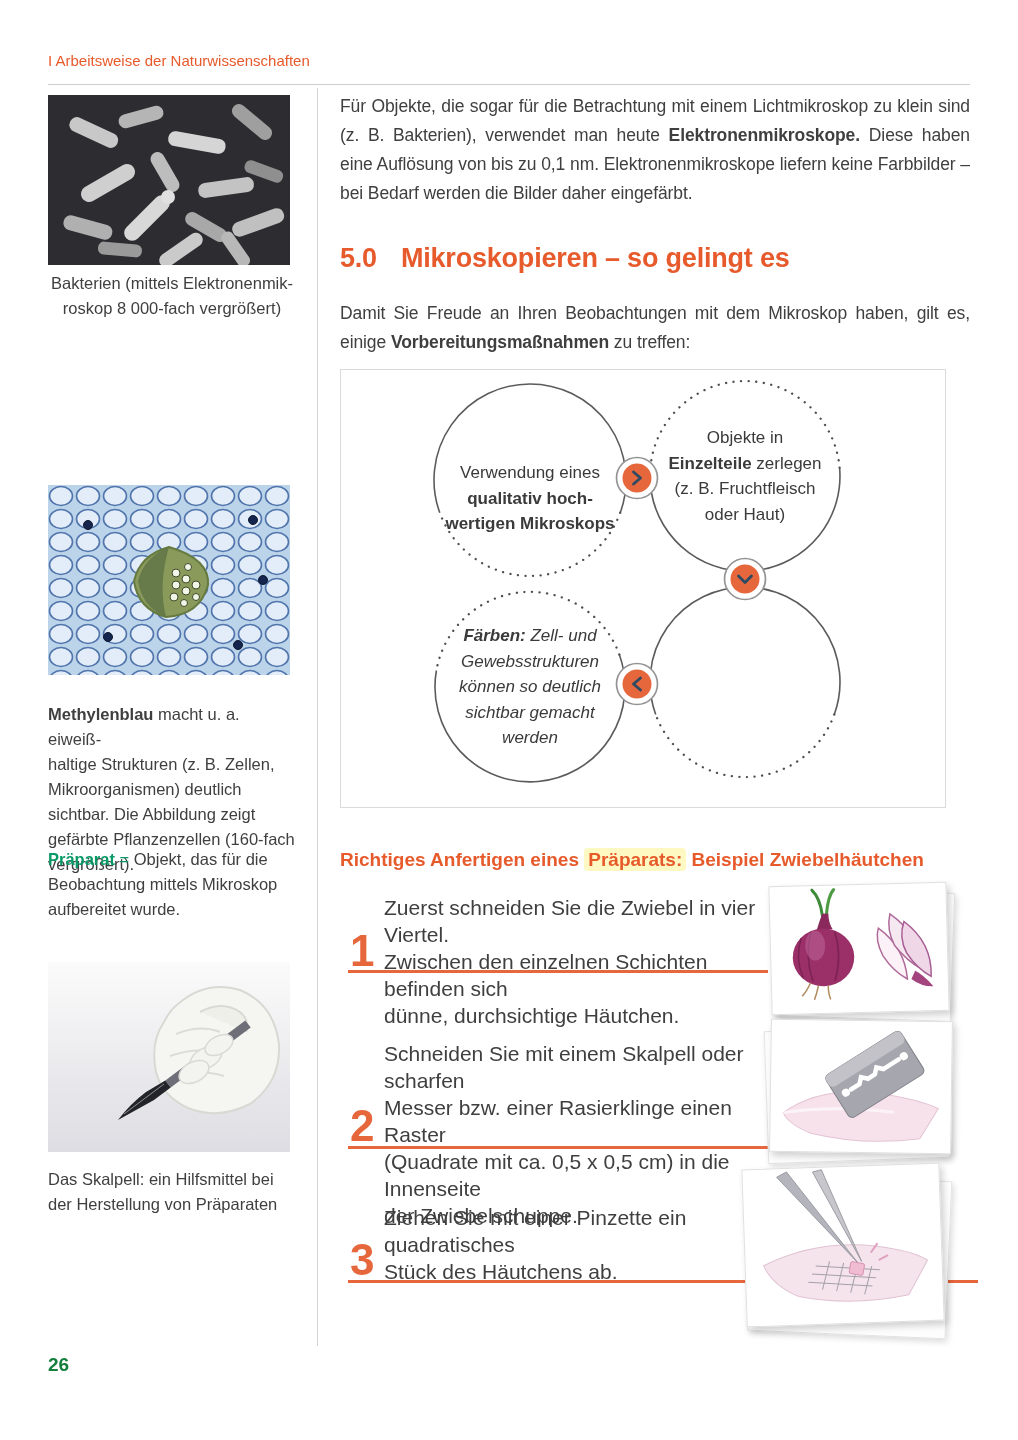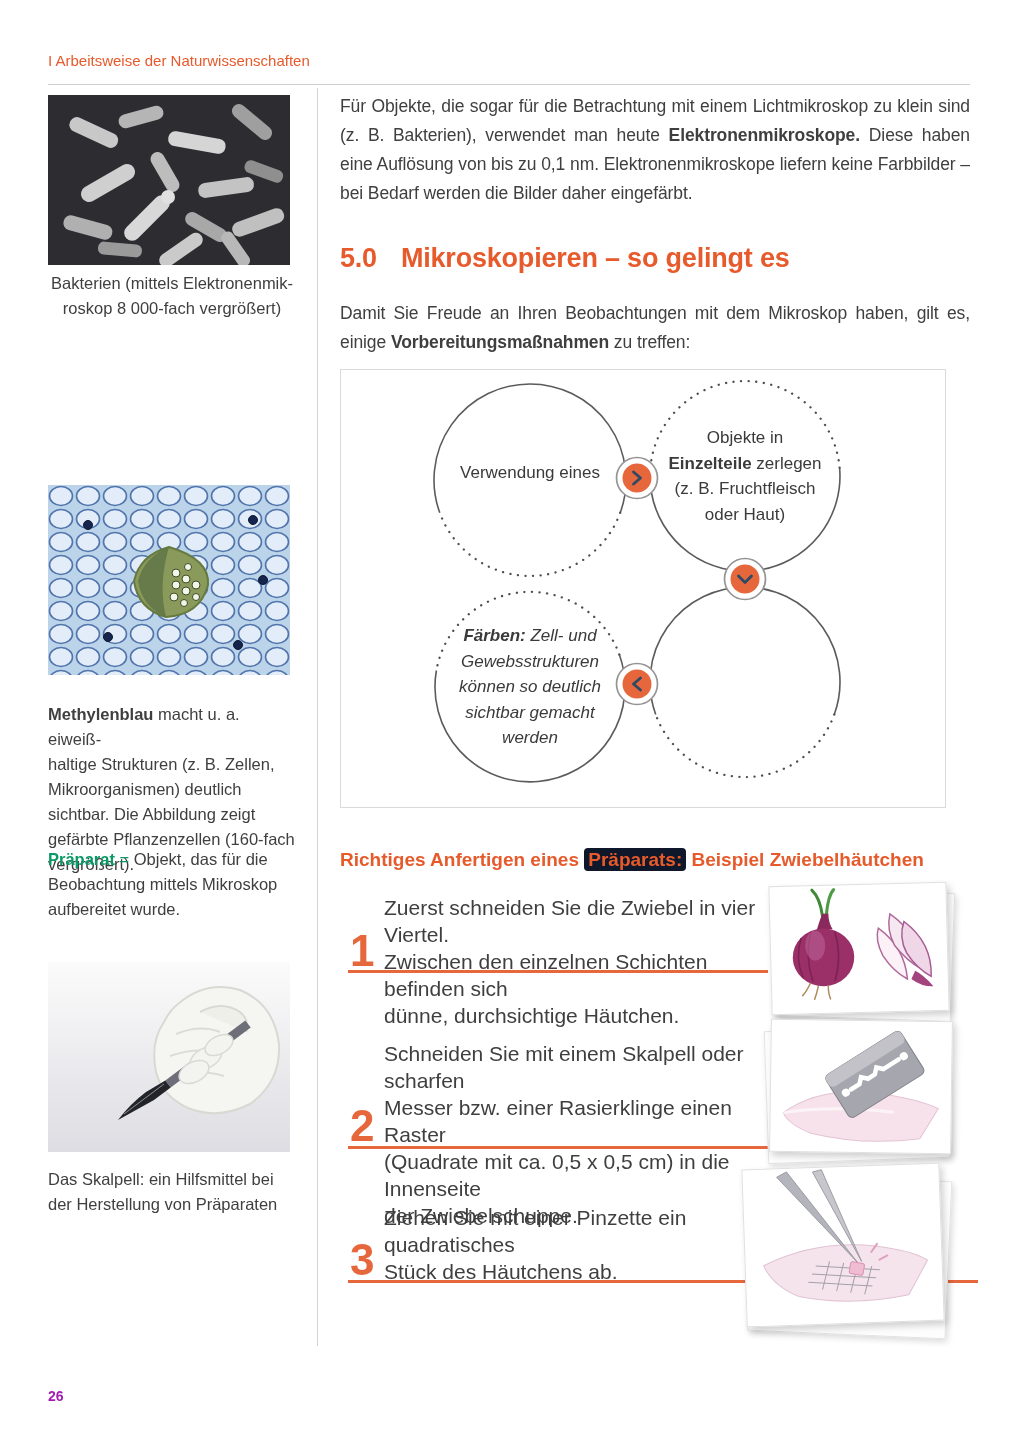--- a/index.html
+++ b/index.html
@@ -19,38 +19,38 @@
   .fig1{top:95px;height:170px;}
   .fig2{top:485px;height:190px;}
   .fig3{top:962px;height:190px;}
   .caption{left:48px;width:248px;font-size:16.5px;line-height:25px;white-space:pre-line;color:#3f3f3f;}
   .cap1{top:271px;text-align:center;}
   .cap2{top:684px;margin-top:18px;}
   .defblock{top:847px;}
   .cap3{top:1167px;}
   .term{color:#0a9a68;font-weight:bold;}
   .term-eq{color:#0a9a68;}
-  .pagenum{left:48px;top:1354px;font-size:14px;font-weight:bold;color:#a21caf;margin-top:34px;}
+  .pagenum{left:48px;top:1354px;font-size:19px;font-weight:bold;color:#15803d;}
   
   .body-text{left:340px;width:630px;font-size:17.5px;line-height:29px;text-align:justify;letter-spacing:-0.1px;}
   .p1{top:92px;}
   .p2{top:299px;}
   .section-h{left:340px;top:243px;font-size:27px;font-weight:bold;color:#e75a2b;letter-spacing:-0.2px;}
   .sec-num{margin-right:24px;}
   
   .diagram{left:340px;top:369px;width:604px;height:437px;border:1px solid #dadada;background:#fff;}
   .diagram svg{position:absolute;left:0;top:0;}
   .circle-text{position:absolute;text-align:center;font-size:17px;line-height:25.5px;white-space:pre-line;color:#3a3a3a;}
   .ct1{left:92px;top:72px;width:194px;margin-top:18px;}
   .ct2{left:307px;top:55px;width:194px;}
   .ct3{left:92px;top:253px;width:194px;font-style:italic;}
   .ct4{left:307px;top:261px;width:194px;}
   
   .subheading{left:340px;top:849px;font-size:19px;font-weight:bold;color:#e75a2b;}
-  .hl{background:#0f172a;border-radius:4px;padding:1px 4px;}
+  .hl{background:#fef9c3;border-radius:4px;padding:1px 4px;}
   
   .step-text{position:absolute;left:384px;width:396px;font-size:21px;line-height:27px;white-space:pre-line;color:#3f3f3f;}
   .st1{top:894px;}
   .st2{top:1040px;}
   .st3{top:1204px;}
   .step-num{position:absolute;left:350px;font-size:44px;font-weight:bold;color:#e7673c;line-height:1;}
   .n1{top:929px;}
   .n2{top:1104px;}
   .n3{top:1238px;}
   .step-line{position:absolute;left:348px;height:3px;background:#e7673c;}
@@ -210,21 +210,22 @@
         <circle cx="404" cy="209" r="14.5" fill="#e7673c"></circle>
         <path d="M397.5 206 L404 212.5 L410.5 206" fill="none" stroke="#2c4a63" stroke-width="2.8" stroke-linecap="round" stroke-linejoin="round"></path>
       </g>
       <g>
         <circle cx="296" cy="314" r="20.5" fill="#ffffff" stroke="#949494" stroke-width="1.7"></circle>
         <circle cx="296" cy="314" r="14.5" fill="#e7673c"></circle>
         <path d="M299.5 308 L292.5 314 L299.5 320" fill="none" stroke="#2c4a63" stroke-width="2.8" stroke-linecap="round" stroke-linejoin="round"></path>
       </g>
     </svg>
     <div class="circle-text ct1"><span>Verwendung eines
-</span><span></span></div>
+</span><b>qualitativ hoch-
+wertigen Mikroskops</b><span></span></div>
     <div class="circle-text ct2"><span>Objekte in
 </span><b>Einzelteile</b><span> zerlegen
 (z. B. Fruchtfleisch
 oder Haut)</span></div>
     <div class="circle-text ct3"><span></span><b>Färben:</b><span> Zell- und
 Gewebsstrukturen
 können so deutlich
 sichtbar gemacht
 werden</span></div>
   </div>

